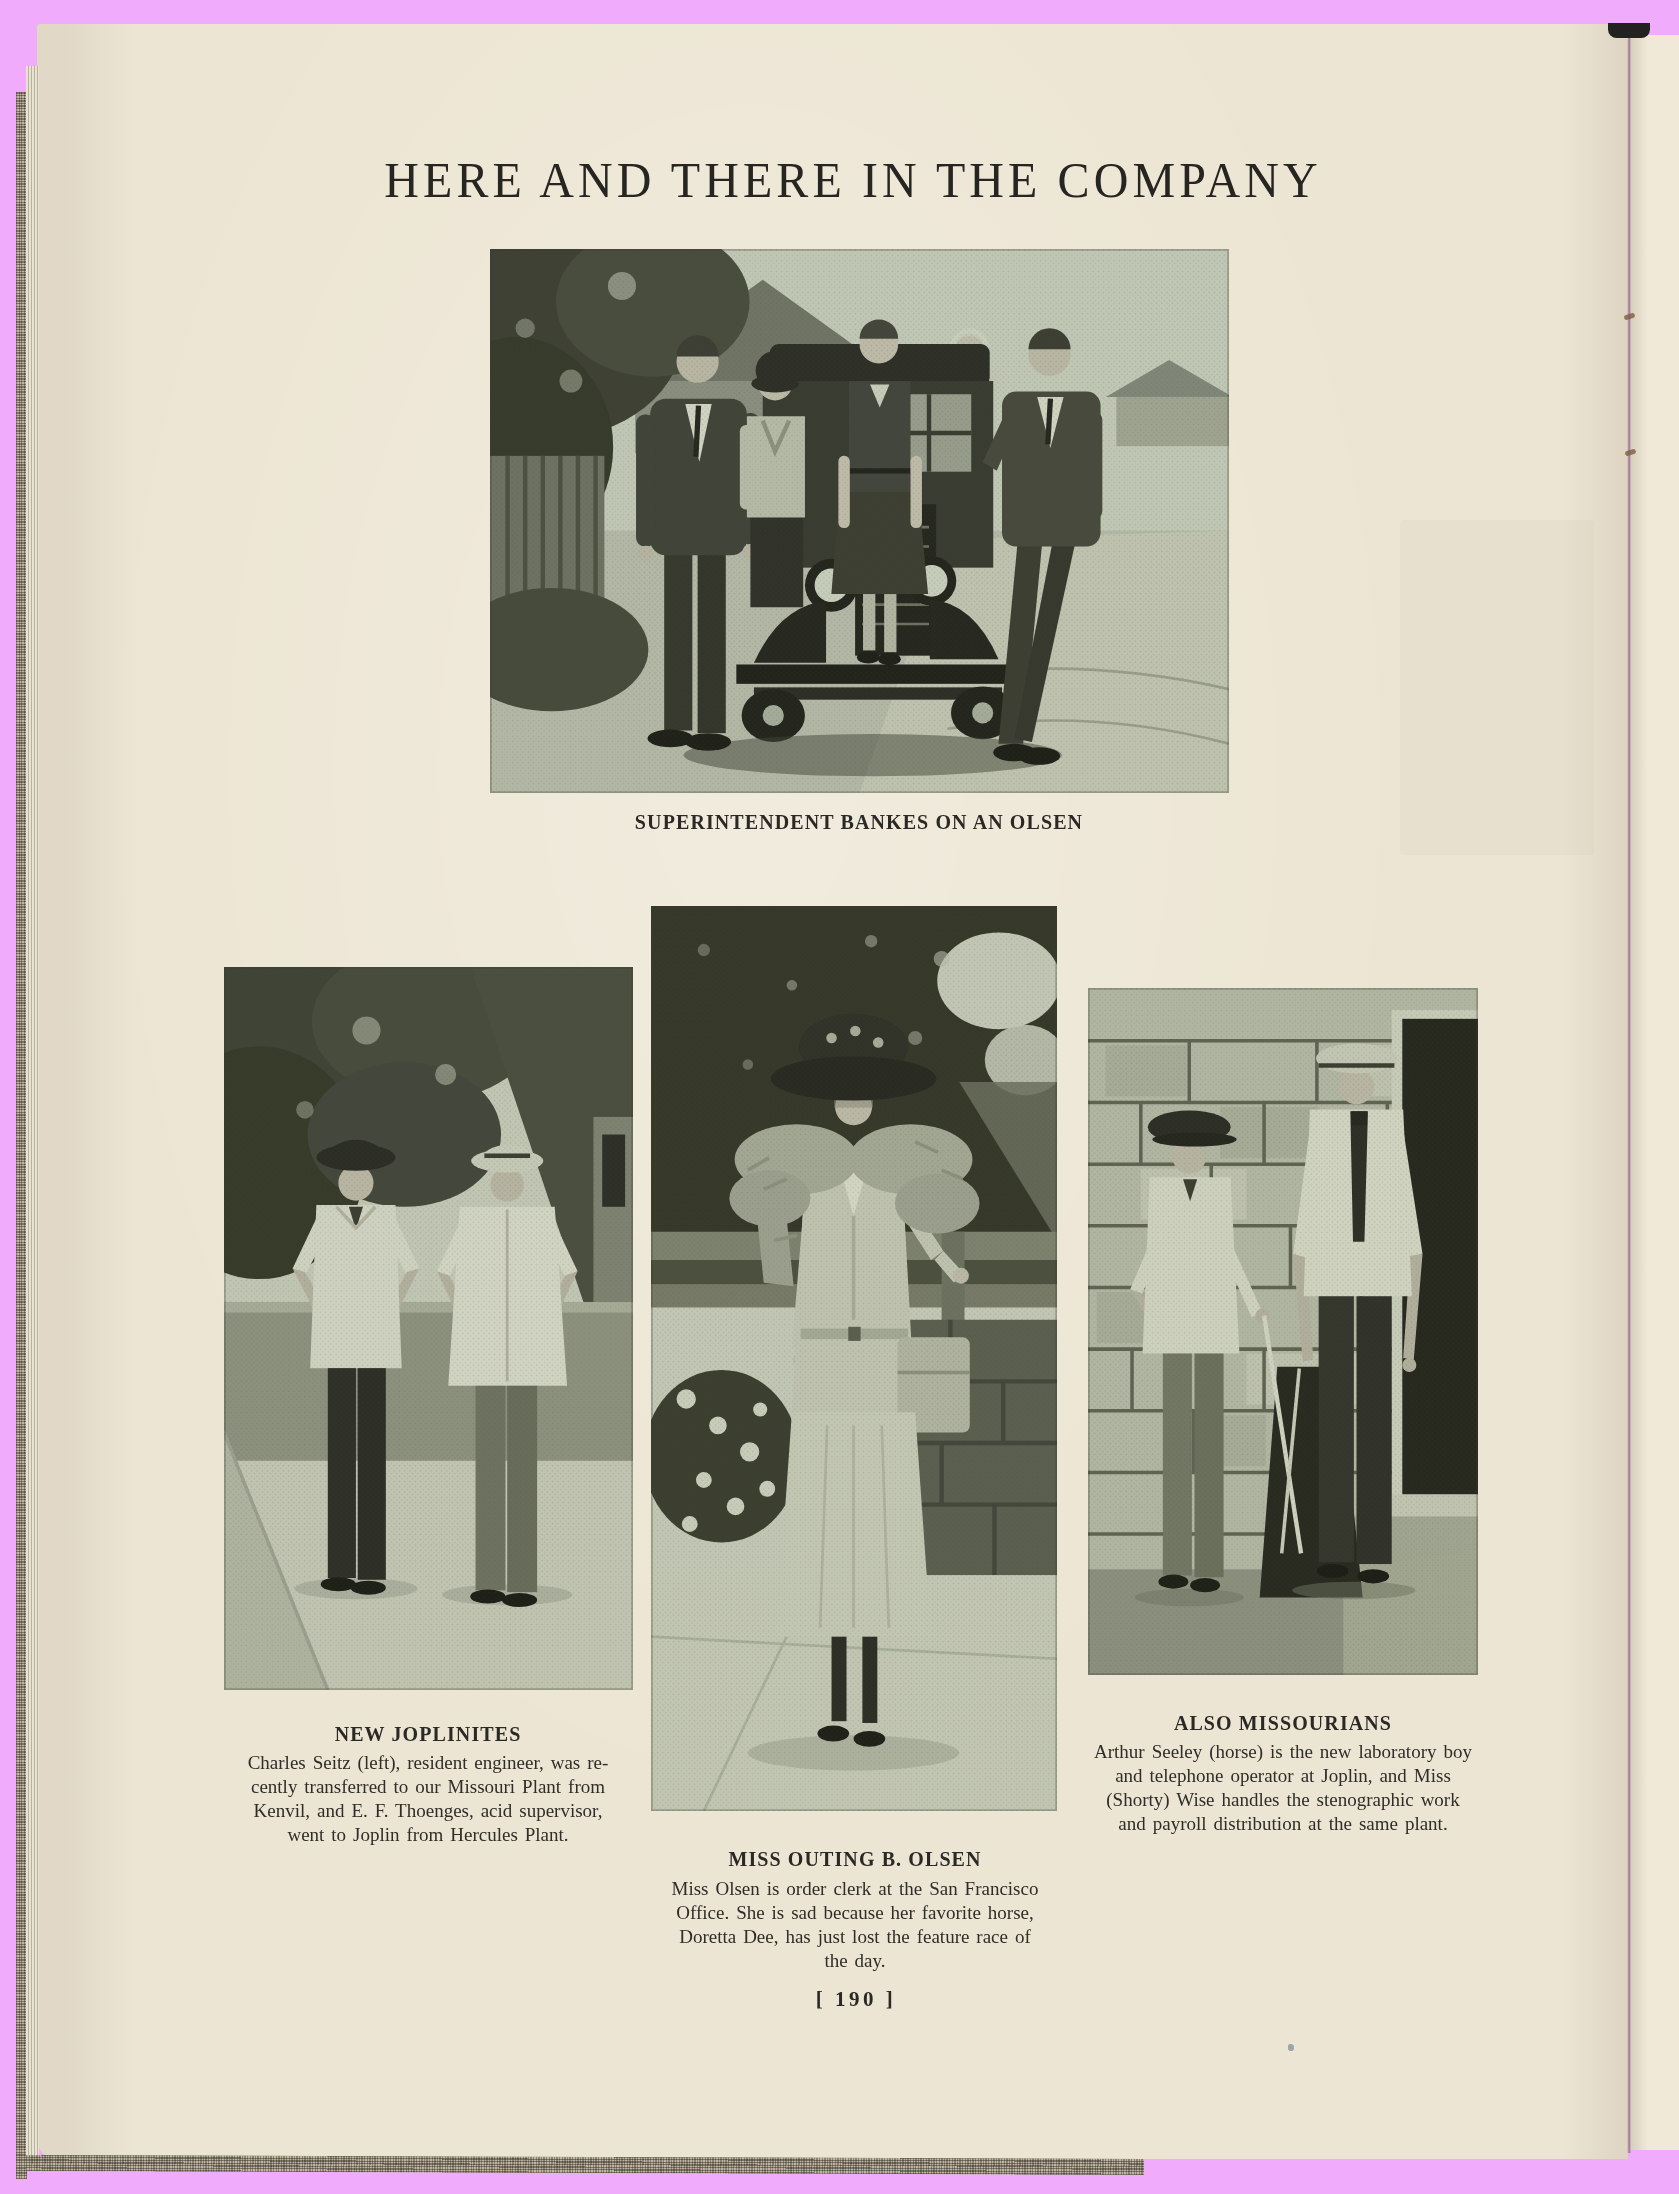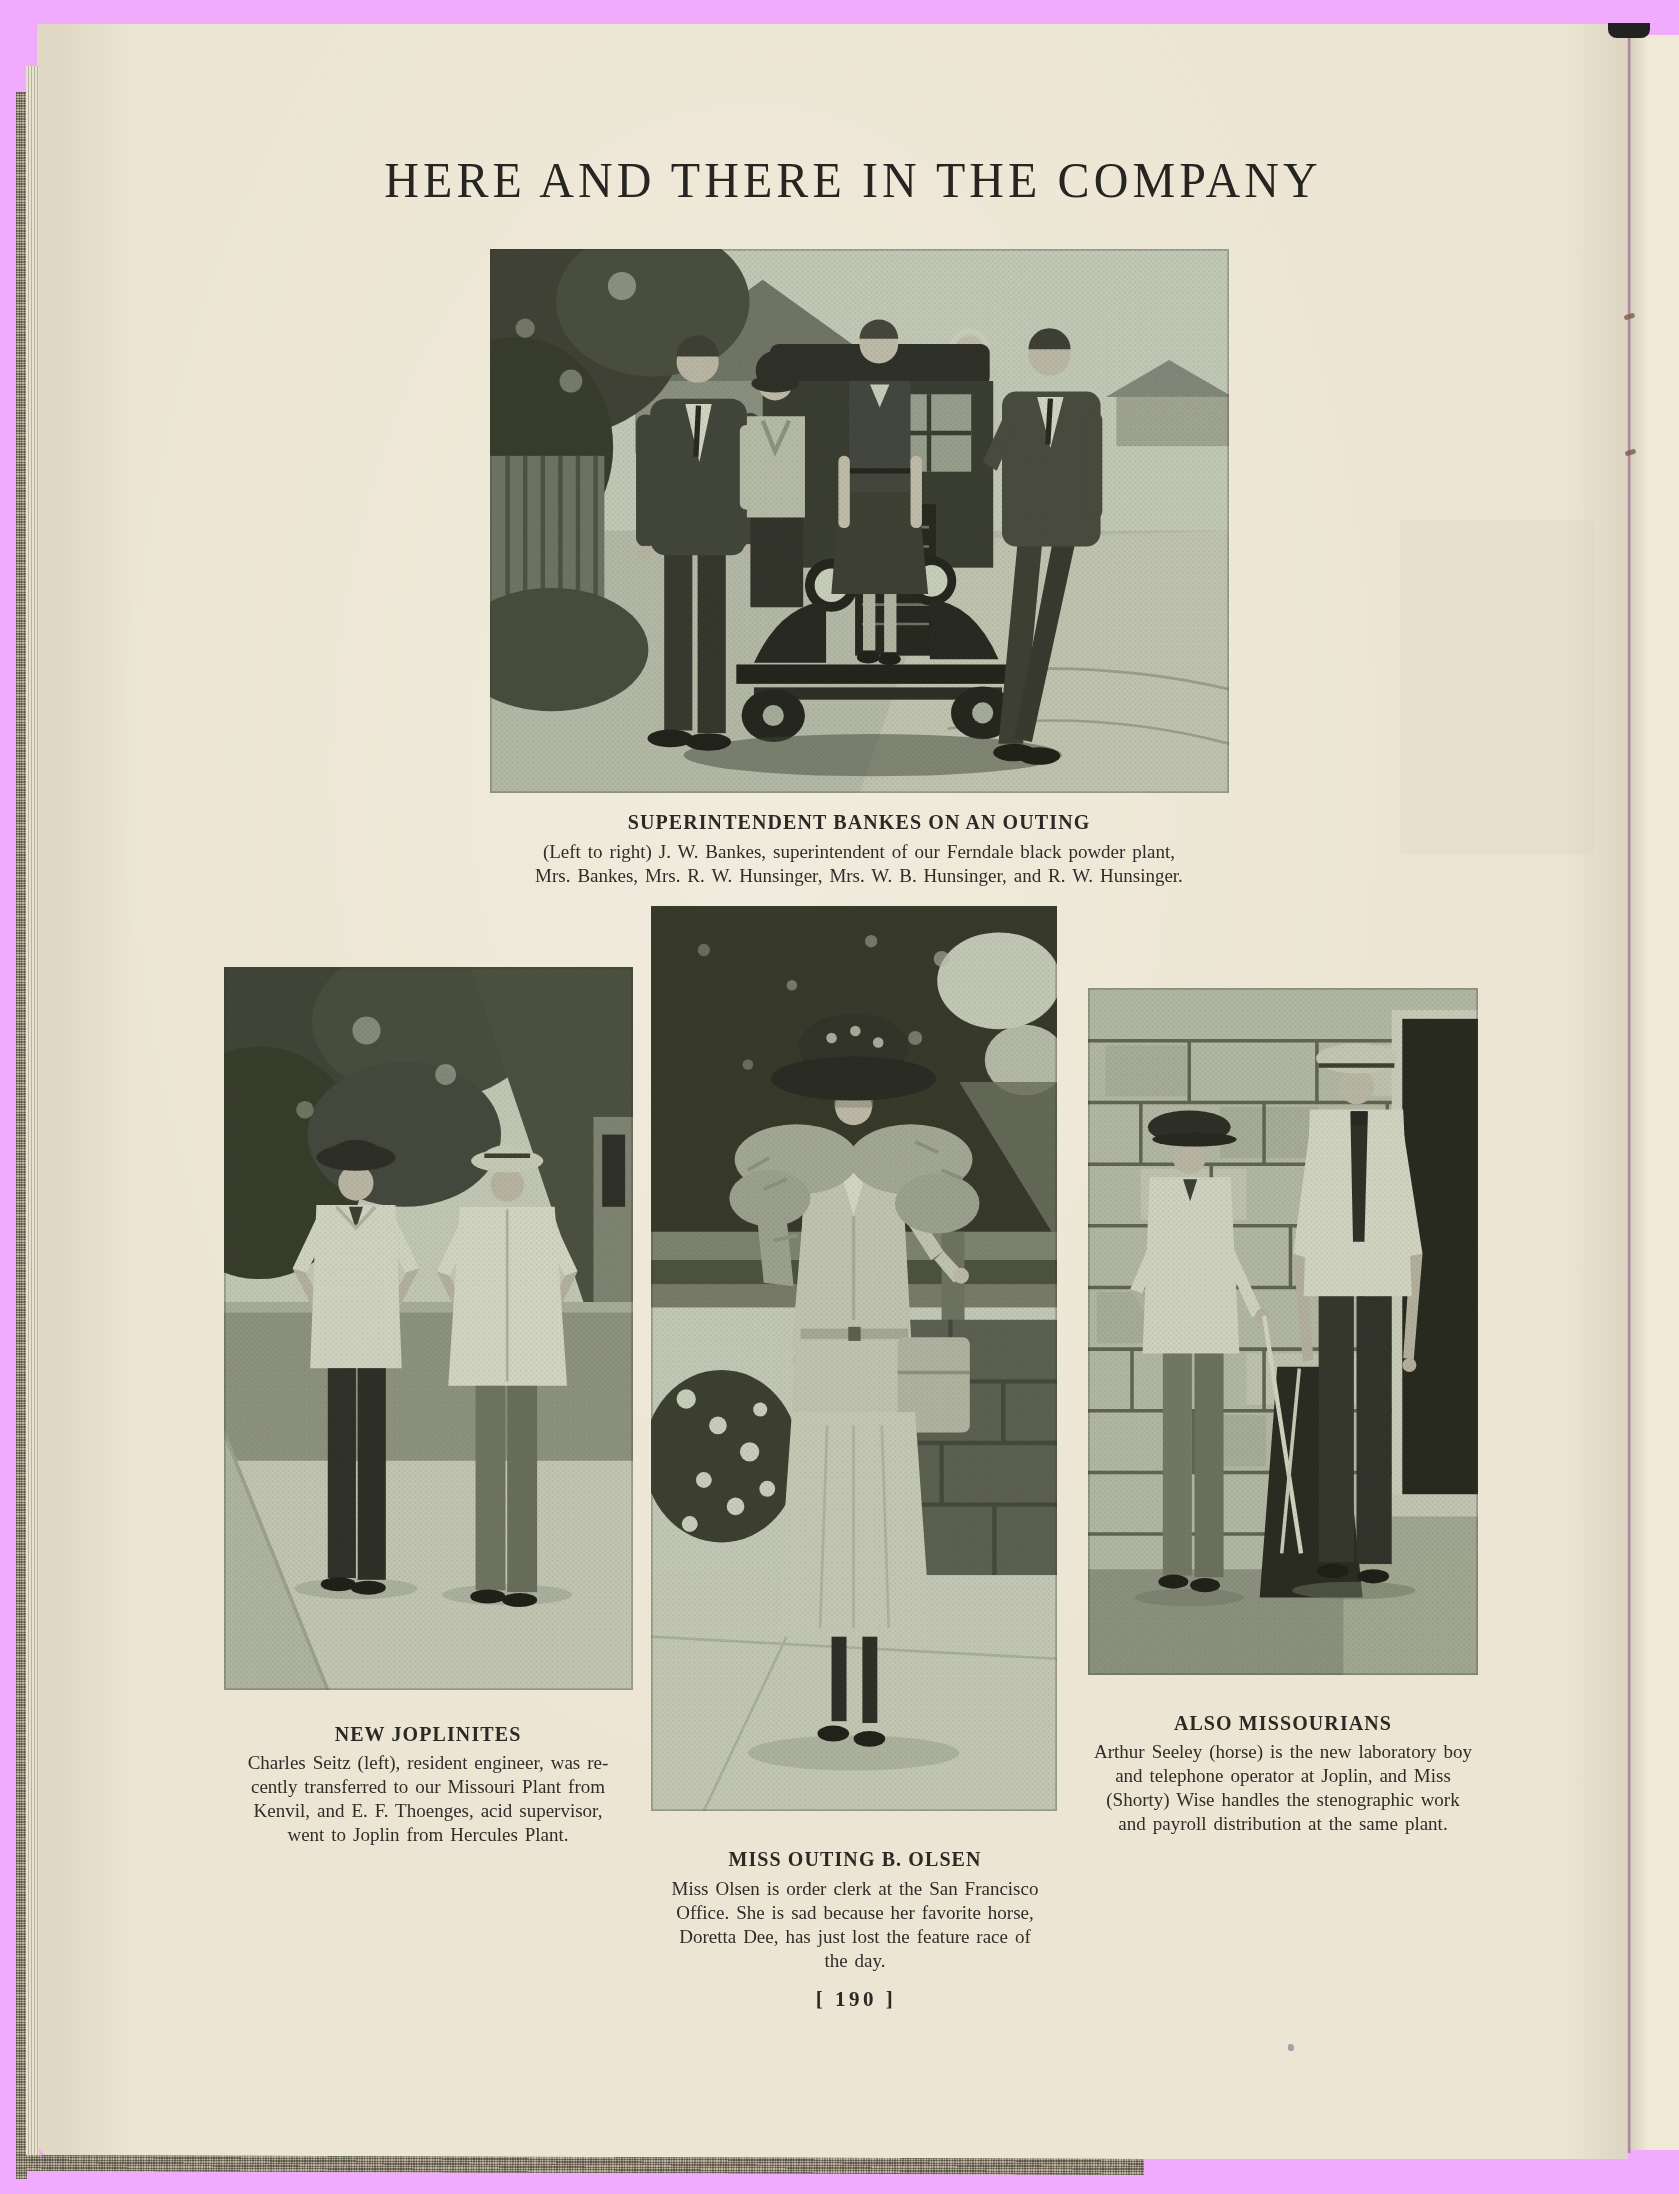--- a/index.html
+++ b/index.html
@@ -211,25 +211,21 @@
         <polygon points="584,190 560,242 576,252 596,206" fill="#45473b"></polygon>
         <circle cx="636" cy="120" r="24" fill="#bdb9a8"></circle>
         <path d="M612,114 A24,24 0 0 1 660,114 Z" fill="#3b3c32"></path>
       </g>
       <rect x="0" y="0" width="840" height="618" fill="url(#ht1)"></rect>
       <rect x="0" y="0" width="840" height="618" fill="#76816a" opacity=".05"></rect>
       <rect x="1" y="1" width="838" height="616" fill="none" stroke="#3a3d31" stroke-opacity=".3" stroke-width="2"></rect>
     </svg>
   </div>
 
-  <div class="cap-head" style="left:859px; top:811px;">SUPERINTENDENT BANKES ON AN OUTING</div>
-  <div class="cap-body" style="left:859px; top:840px; width:837px;">
-    <div>(Left to right) J. W. Bankes, superintendent of our Ferndale black powder plant,</div>
-    <div>Mrs. Bankes, Mrs. R. W. Hunsinger, Mrs. W. B. Hunsinger, and R. W. Hunsinger.</div>
-  </div>
+  <div class="cap-head" style="left:859px; top:811px;">SUPERINTENDENT BANKES ON AN OLSEN</div>
 
   <div class="photo" style="left:224px; top:967px; width:409px; height:723px;">
     <svg viewBox="0 0 465 820" preserveAspectRatio="none">
       <defs>
         <pattern id="ht2" width="6" height="6" patternUnits="userSpaceOnUse">
           <circle cx="1.5" cy="1.5" r="1" fill="#3f4236" opacity=".16"></circle>
           <circle cx="4.5" cy="4.5" r="1" fill="#3f4236" opacity=".12"></circle>
         </pattern>
       </defs>
       <rect x="0" y="0" width="465" height="820" fill="#c5cab8"></rect>

